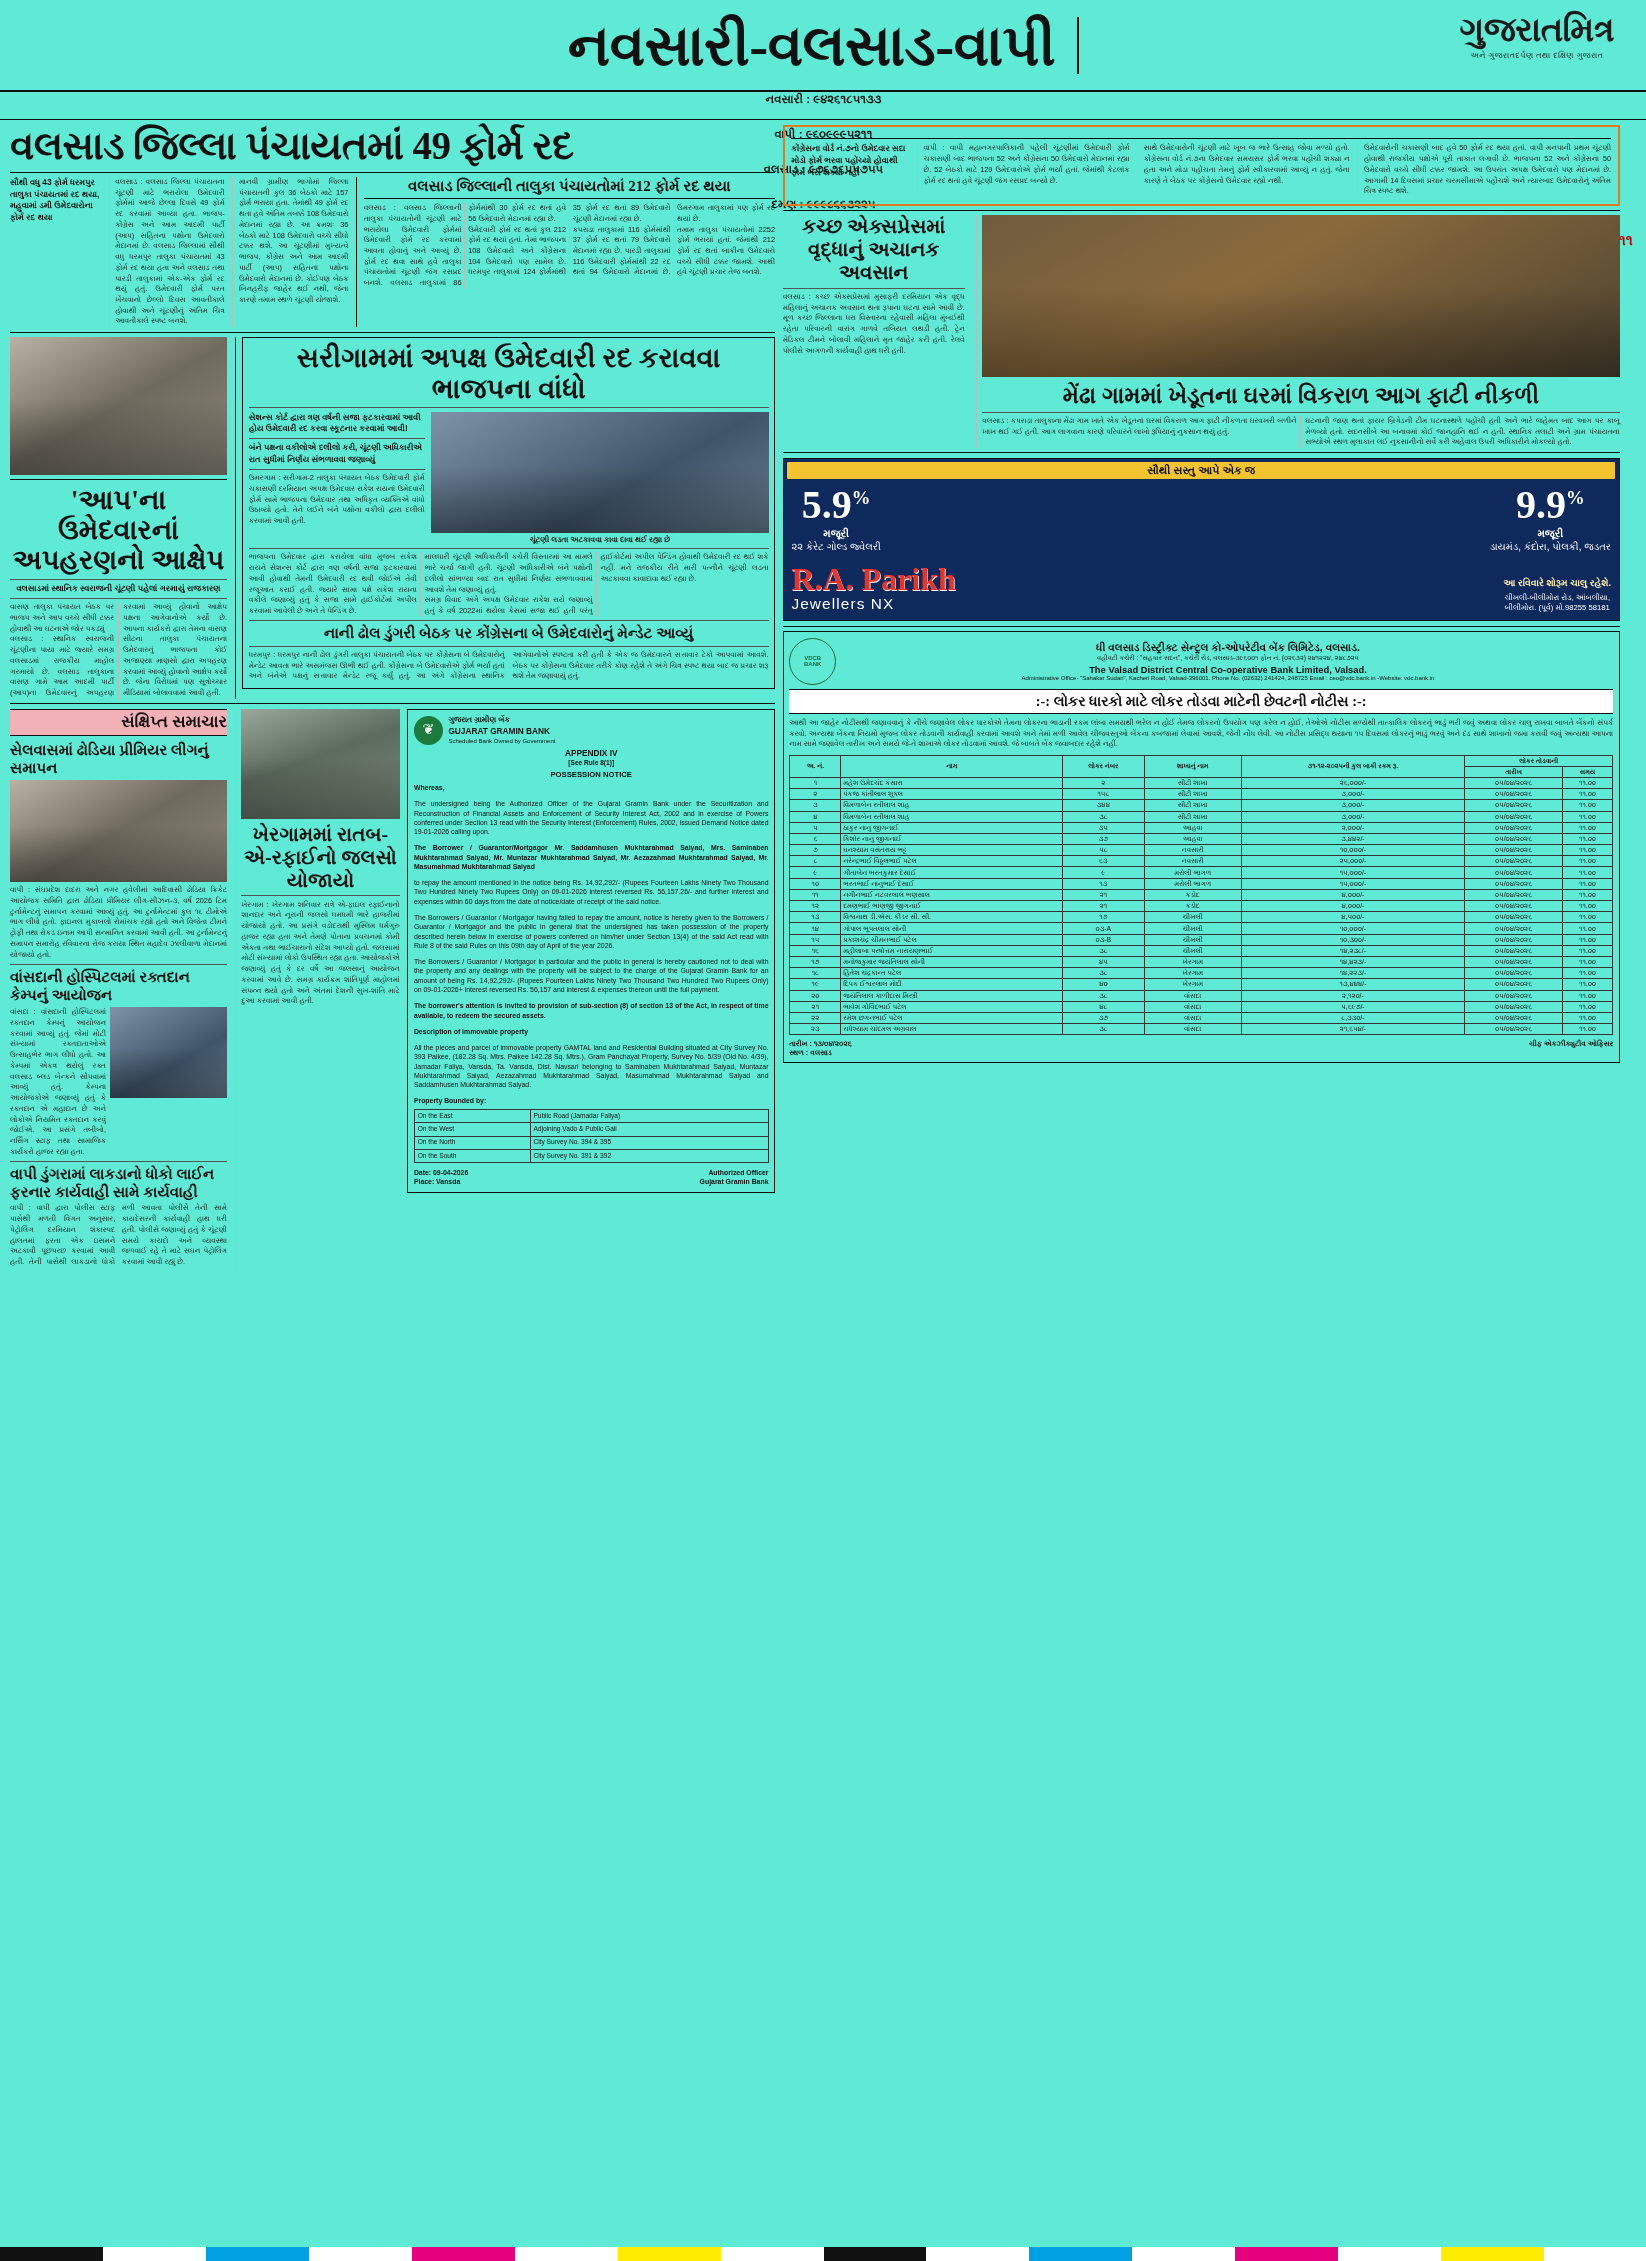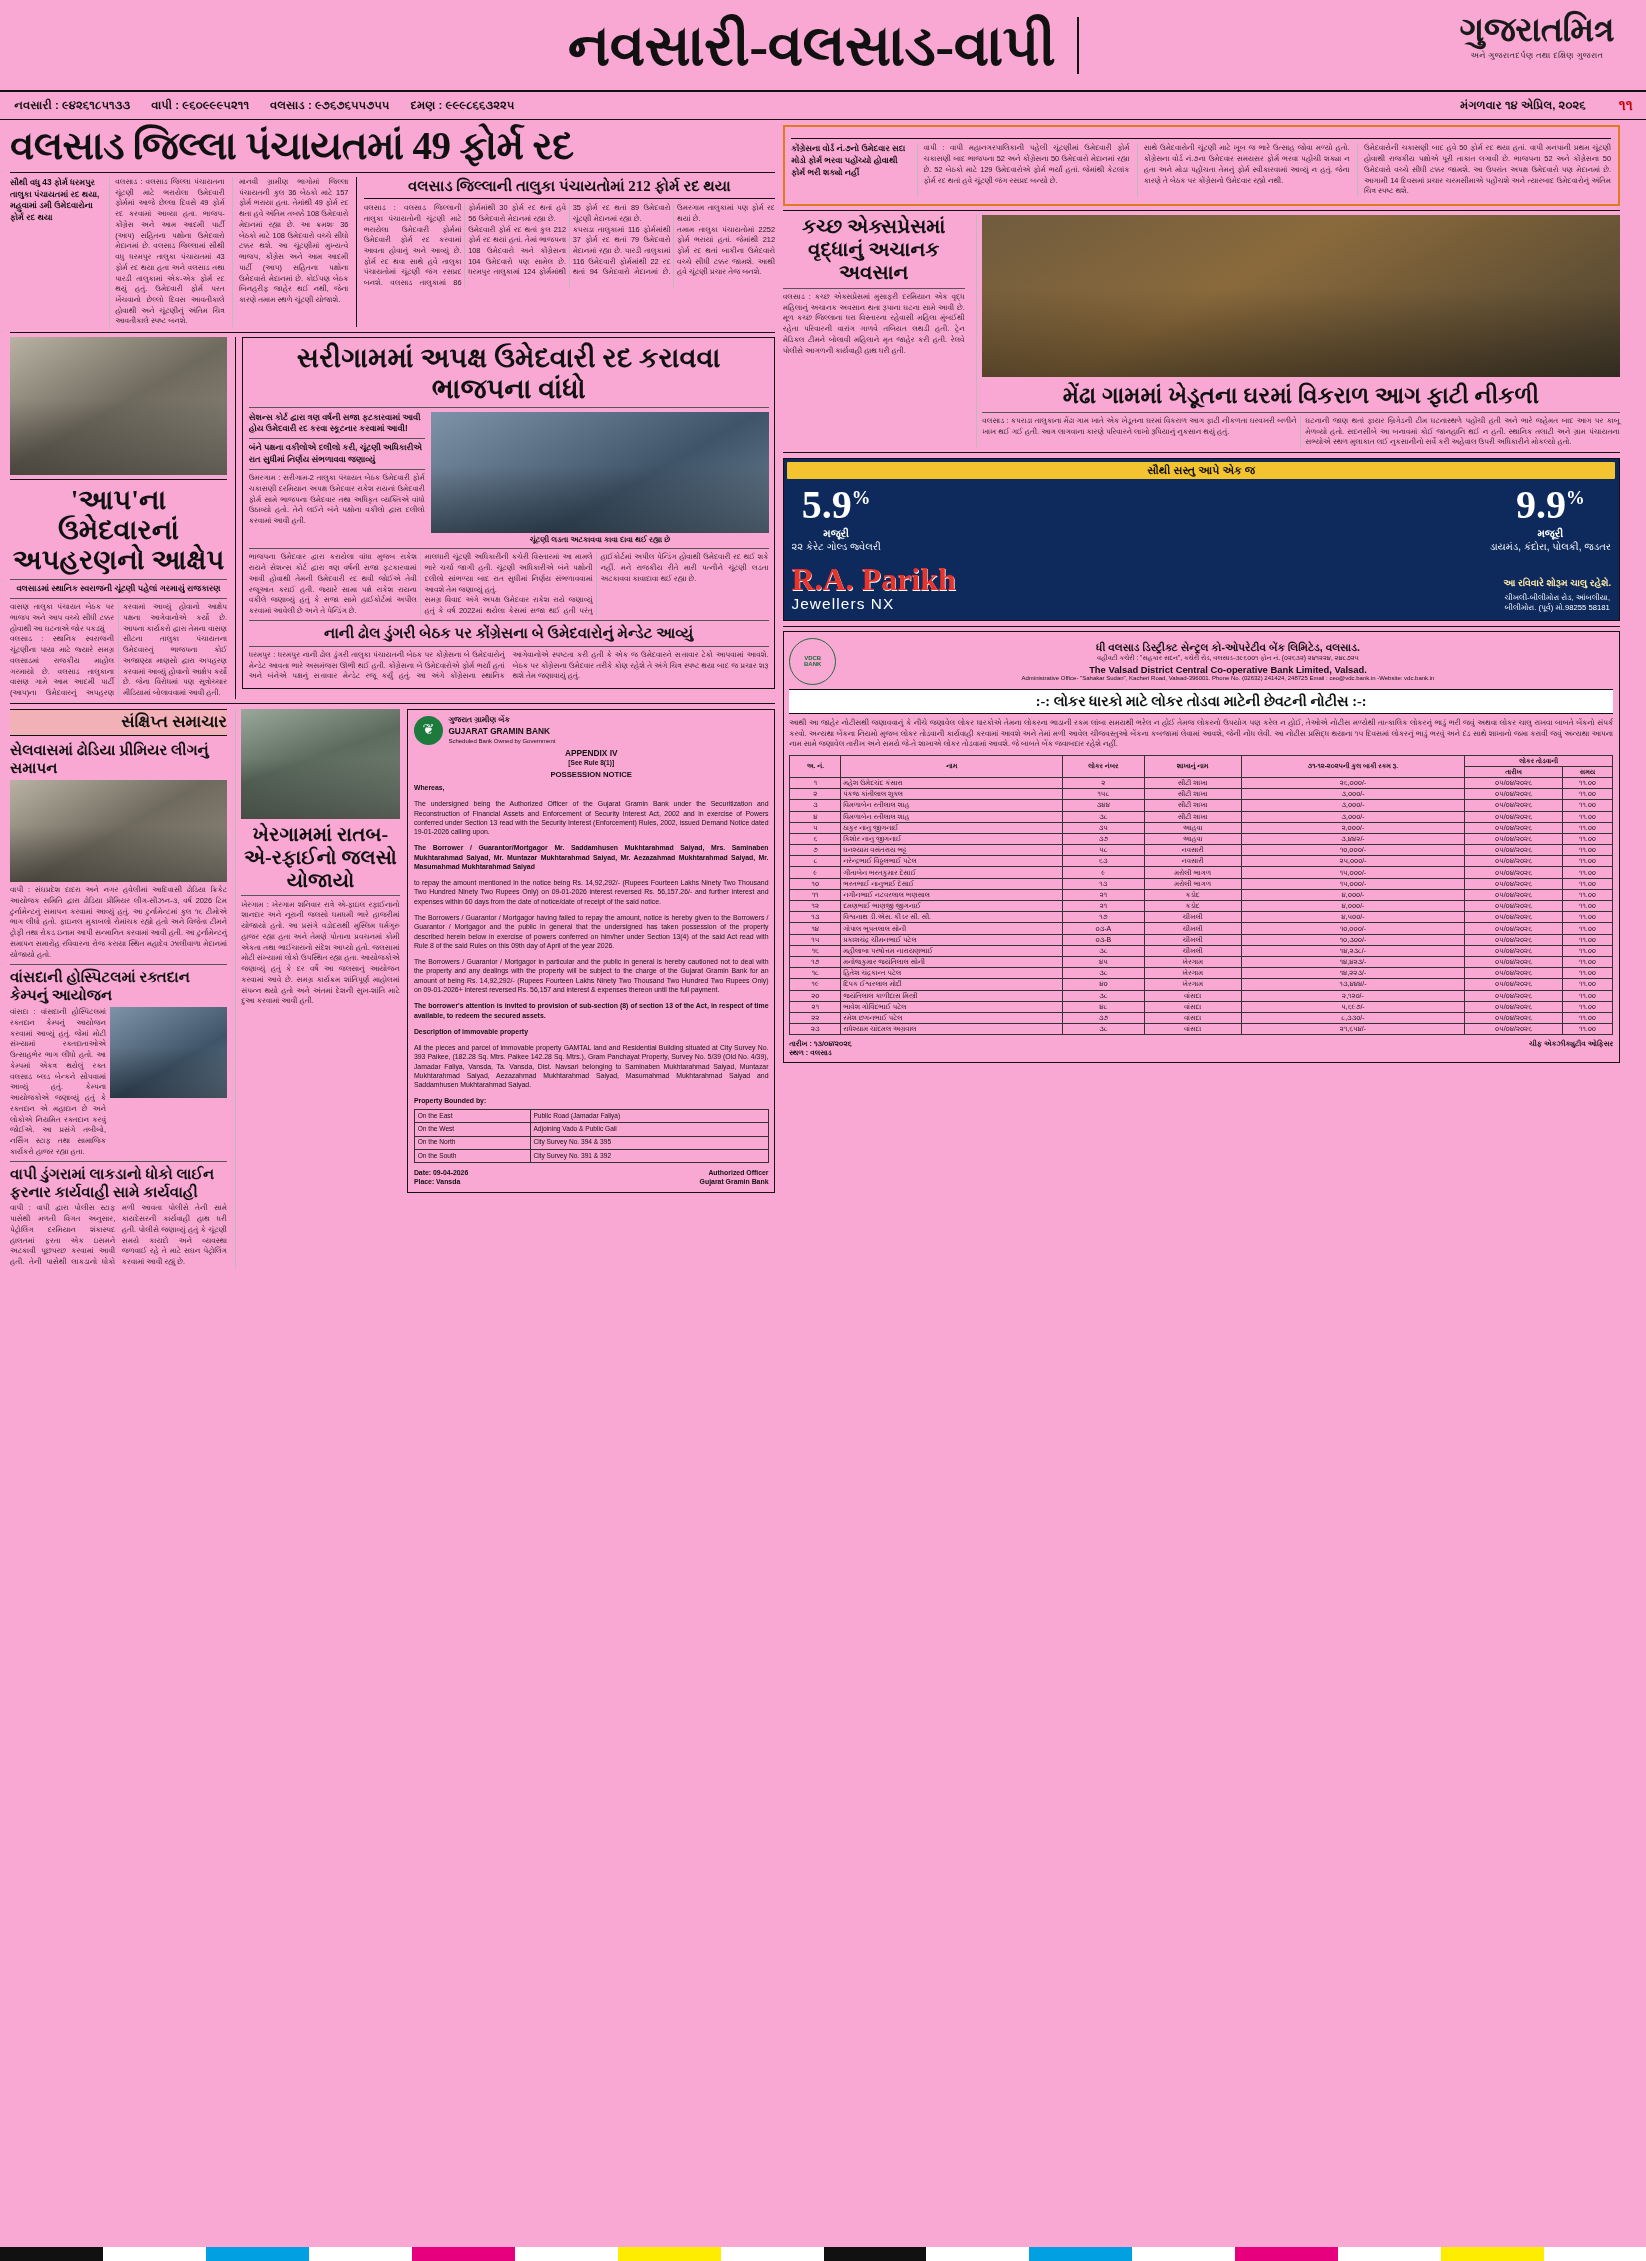--- a/index.html
+++ b/index.html
@@ -7,21 +7,21 @@
   body {
     width: 1647px;
     background: #ffffff;
     font-family: "Liberation Sans", sans-serif;
     color: #111;
   }
   .page {
     width: 1647px;
     height: 2261px;
     position: relative;
-    background: #f9a8d4;
+    background: #5eead4;
     padding: 0;
   }
 
   
   .masthead {
     position: relative;
     height: 92px;
     border-bottom: 2.8px solid #111;
     display: flex;
     align-items: center;
@@ -62,20 +62,21 @@
   
   .phonestrip {
     height: 27.5px;
     border-bottom: 1.7px solid #111;
     display: flex;
     align-items: center;
     font-size: 11.6px;
     font-weight: bold;
     padding: 0 14.3px;
     gap: 21px;
+    flex-direction: column;
   }
   .phonestrip .right {
     margin-left: auto;
     display: flex;
     align-items: center;
     gap: 33px;
   }
   .pageno { font-size: 14.3px; font-weight: bold; color: #c00000; }
 
   

